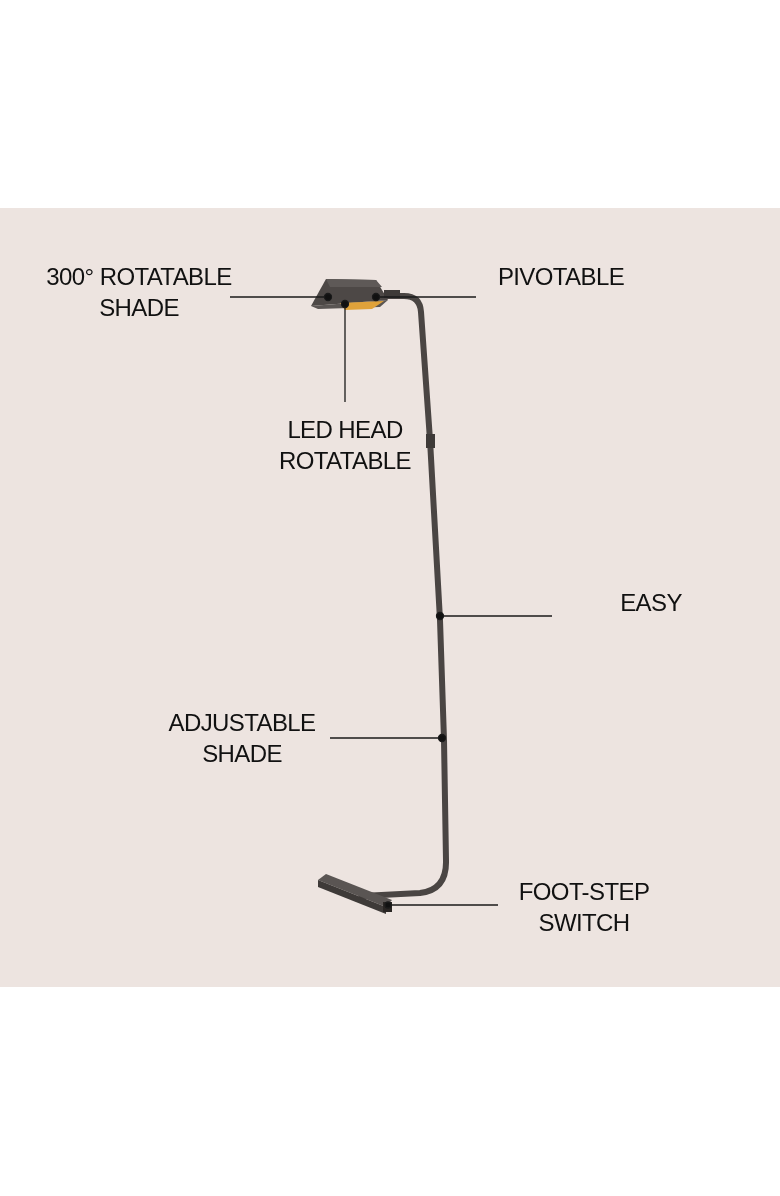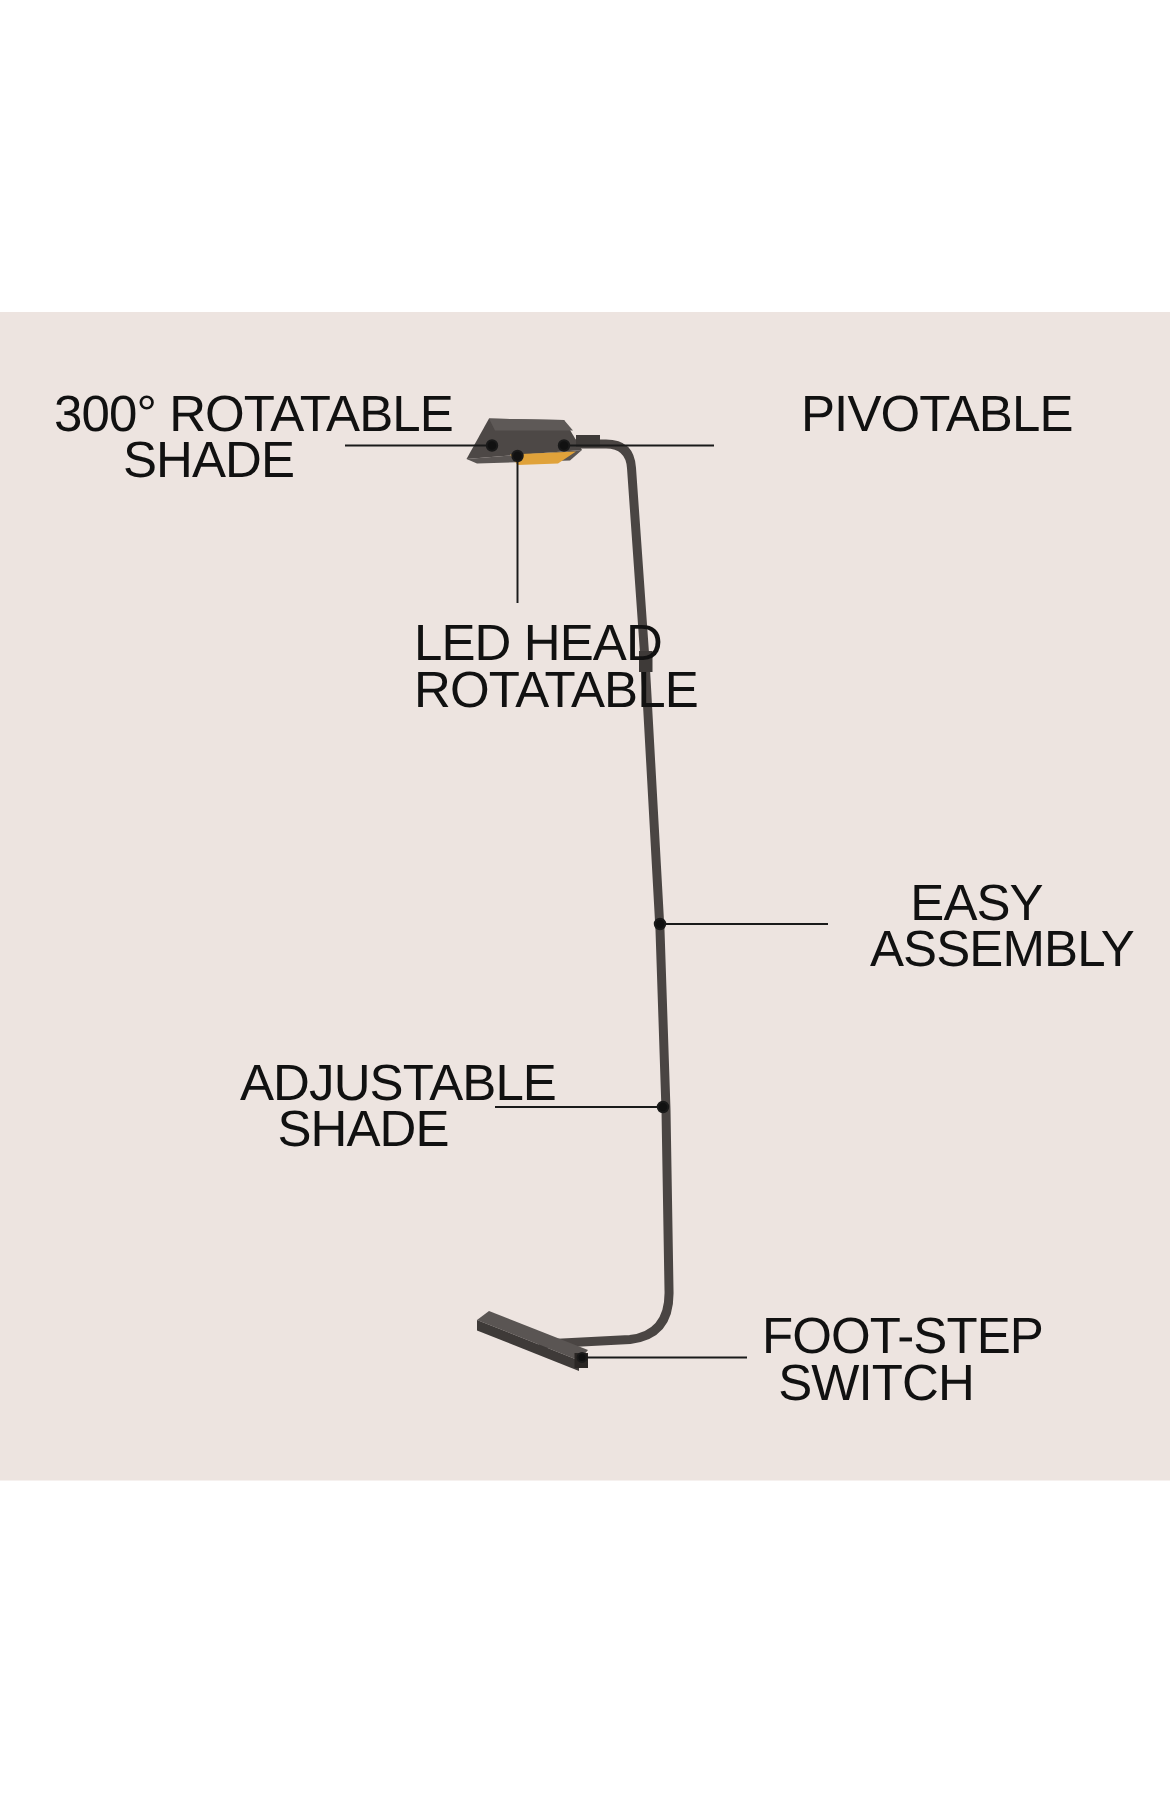--- a/index.html
+++ b/index.html
@@ -1,20 +1,20 @@
 <!DOCTYPE html>
 <html><head>
   <meta charset="utf-8">
   <style>
     html, body { margin: 0; padding: 0; background: #ffffff; }
     body { width: 780px; height: 1196px; position: relative; overflow: hidden;
            font-family: "Liberation Sans", "DejaVu Sans", sans-serif; }
     .panel { position: absolute; left: 0; top: 208px; width: 780px; height: 779px; background: #ede4e0; }
     .art { position: absolute; left: 0; top: 0; width: 780px; height: 1196px; }
-    .label { position: absolute; color: #111111; font-size: 34px; line-height: 31px;
+    .label { position: absolute; color: #111111; font-size: 24px; line-height: 31px;
              text-align: center; letter-spacing: -0.6px; white-space: nowrap; }
     .label span { display: block; }
   </style>
 </head>
 <body>
 
 <div class="panel"></div>
 
 <svg class="art" viewBox="0 0 780 1196">
 
@@ -57,32 +57,31 @@
     <line x1="388" y1="905" x2="498" y2="905"></line>
     <circle cx="388" cy="905" r="3"></circle>
   </g>
 </svg>
 
 <div class="label" style="left:36px; top:261px; width:206px;">
   <span>300° ROTATABLE</span>
   <span>SHADE</span>
 </div>
 
-<div class="label" style="left:486px; top:261px; width:150px;margin-left:48px;">
+<div class="label" style="left:486px; top:261px; width:150px;">
   <span>PIVOTABLE</span>
 </div>
 
 <div class="label" style="left:276px; top:414px; width:138px;">
   <span>LED HEAD</span>
   <span>ROTATABLE</span>
 </div>
 
 <div class="label" style="left:556px; top:587px; width:142px;margin-left:24px;">
   <span>EASY</span>
-  <span>ASSEMBLY</span>
 </div>
 
 <div class="label" style="left:160px; top:707px; width:164px;">
   <span>ADJUSTABLE</span>
   <span>SHADE</span>
 </div>
 
 <div class="label" style="left:508px; top:876px; width:152px;">
   <span>FOOT-STEP</span>
   <span>SWITCH</span>

